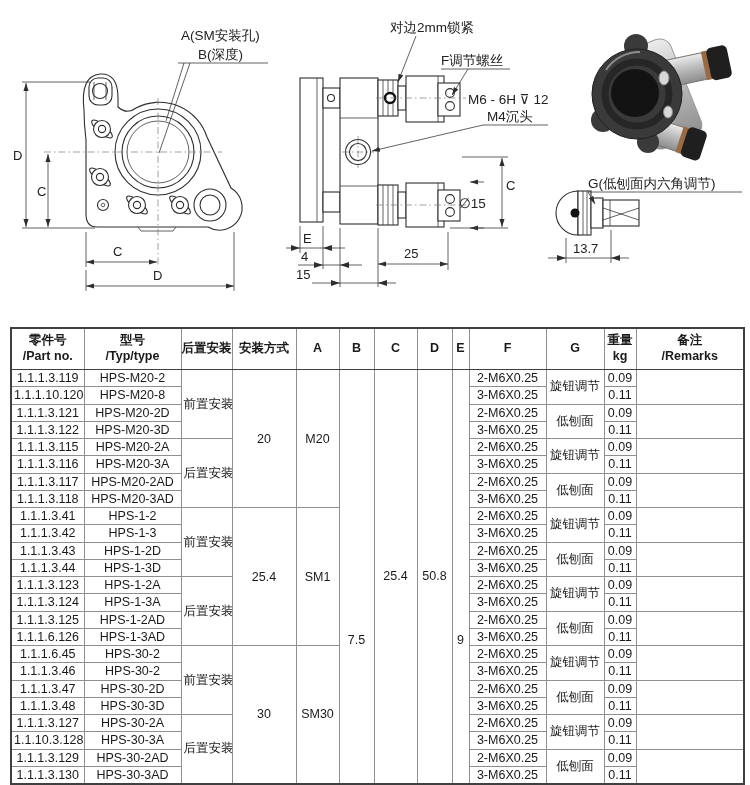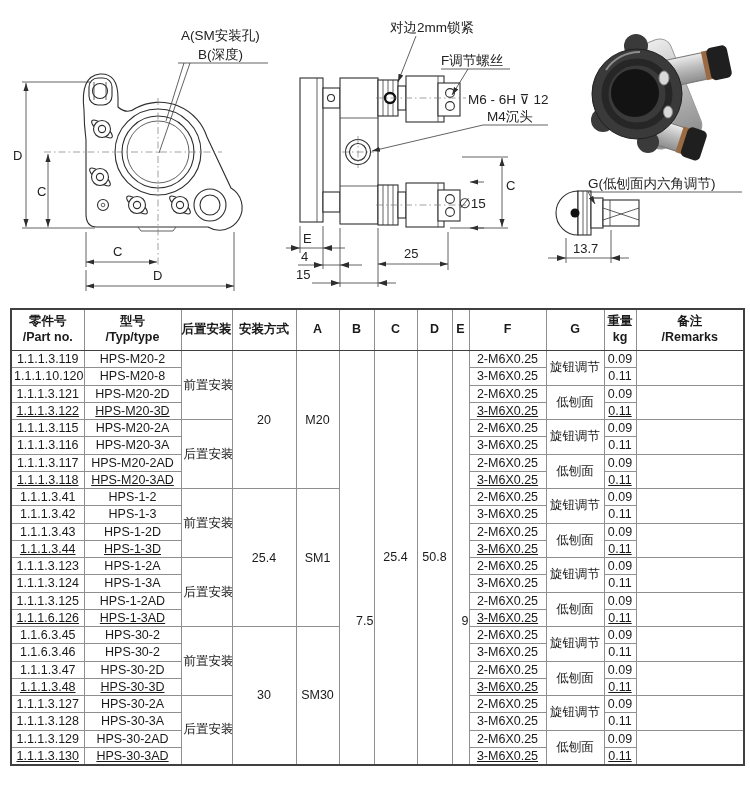--- a/index.html
+++ b/index.html
@@ -12,44 +12,44 @@
   #drawings{position:absolute;left:0;top:0;width:750px;height:330px;}
   svg text{font-family:"Liberation Sans","DejaVu Sans",sans-serif;fill:#222;}
   .lbl{font-size:13.5px;}
   .dim{font-size:13px;}
   .thin{stroke:#3a3a3a;stroke-width:0.8;fill:none;}
   .med{stroke:#2e2e2e;stroke-width:1.1;fill:none;}
   .ctr{stroke:#7a7a7a;stroke-width:0.7;fill:none;stroke-dasharray:7 3 1.5 3;}
   .wfill{fill:#ffffff;}
   
   #spec-table{
-    position:absolute;left:10px;top:308px;
+    position:absolute;left:10px;top:327px;
     border-collapse:collapse;table-layout:fixed;width:735px;
     border:2px solid #404040;
     font-size:12.5px;
   }
   #spec-table th{
     border:1px solid #8f8f8f;border-bottom:1.5px solid #404040;
     font-size:12.5px;font-weight:bold;padding:0;line-height:1.25;
     height:40px;text-align:center;vertical-align:middle;background:#fff;
   }
   #spec-table td{
     border:1px solid #8f8f8f;padding:0 2px;text-align:center;
     vertical-align:middle;white-space:nowrap;overflow:hidden;background:#fff;
   }
   #spec-table tbody tr{height:17.25px;}
   td.cModel{text-align:left;padding-left:5px;}
   td.cG,td.cR,td.cM{border-bottom:1.5px solid #404040;}
   td.cDia,td.cA{border-bottom:1.6px solid #404040;}
   tr.g2 td.cF,tr.g2 td.cW{border-bottom:1.5px solid #404040;}
-  tr.g4 td{border-bottom:1.6px solid #404040;text-decoration:underline;}
+  tr.g4 td{border-bottom:1.6px solid #404040;}
   td.cB,td.cE{position:relative;}
   td.cB .low,td.cE .low{
     position:absolute;left:0;right:0;top:65.5%;transform:translateY(-50%);
-    text-align:right;
+    text-align:center;
   }
 </style>
 </head>
 <body>
 
 <div id="drawings">
 <svg width="750" height="330" viewBox="0 0 750 330">
   <defs>
     <marker id="ae" orient="auto" markerWidth="11" markerHeight="8" refX="10" refY="4">
       <path d="M0,0.8 L10,4 L0,7.2 Z" fill="#2e2e2e"></path>
@@ -415,32 +415,32 @@
       <td class="cW">0.09</td>
       <td class="cR" rowspan="2"></td>
     </tr>
     <tr class="g4">
       <td class="cP">1.1.1.6.126</td>
       <td class="cModel">HPS-1-3AD</td>
       <td class="cF">3-M6X0.25</td>
       <td class="cW">0.11</td>
     </tr>
     <tr>
-      <td class="cP">1.1.6.3.45</td>
+      <td class="cP">1.1.1.6.45</td>
       <td class="cModel">HPS-30-2</td>
       <td class="cM" rowspan="4">前置安装</td>
       <td class="cDia" rowspan="8">30</td>
       <td class="cA" rowspan="8">SM30</td>
       <td class="cF">2-M6X0.25</td>
       <td class="cG" rowspan="2">旋钮调节</td>
       <td class="cW">0.09</td>
       <td class="cR" rowspan="2"></td>
     </tr>
     <tr class="g2">
-      <td class="cP">1.1.6.3.46</td>
+      <td class="cP">1.1.1.3.46</td>
       <td class="cModel">HPS-30-2</td>
       <td class="cF">3-M6X0.25</td>
       <td class="cW">0.11</td>
     </tr>
     <tr>
       <td class="cP">1.1.1.3.47</td>
       <td class="cModel">HPS-30-2D</td>
       <td class="cF">2-M6X0.25</td>
       <td class="cG" rowspan="2">低刨面</td>
       <td class="cW">0.09</td>
@@ -455,21 +455,21 @@
     <tr>
       <td class="cP">1.1.1.3.127</td>
       <td class="cModel">HPS-30-2A</td>
       <td class="cM" rowspan="4">后置安装</td>
       <td class="cF">2-M6X0.25</td>
       <td class="cG" rowspan="2">旋钮调节</td>
       <td class="cW">0.09</td>
       <td class="cR" rowspan="2"></td>
     </tr>
     <tr class="g2">
-      <td class="cP">1.1.1.3.128</td>
+      <td class="cP">1.1.10.3.128</td>
       <td class="cModel">HPS-30-3A</td>
       <td class="cF">3-M6X0.25</td>
       <td class="cW">0.11</td>
     </tr>
     <tr>
       <td class="cP">1.1.1.3.129</td>
       <td class="cModel">HPS-30-2AD</td>
       <td class="cF">2-M6X0.25</td>
       <td class="cG" rowspan="2">低刨面</td>
       <td class="cW">0.09</td>

